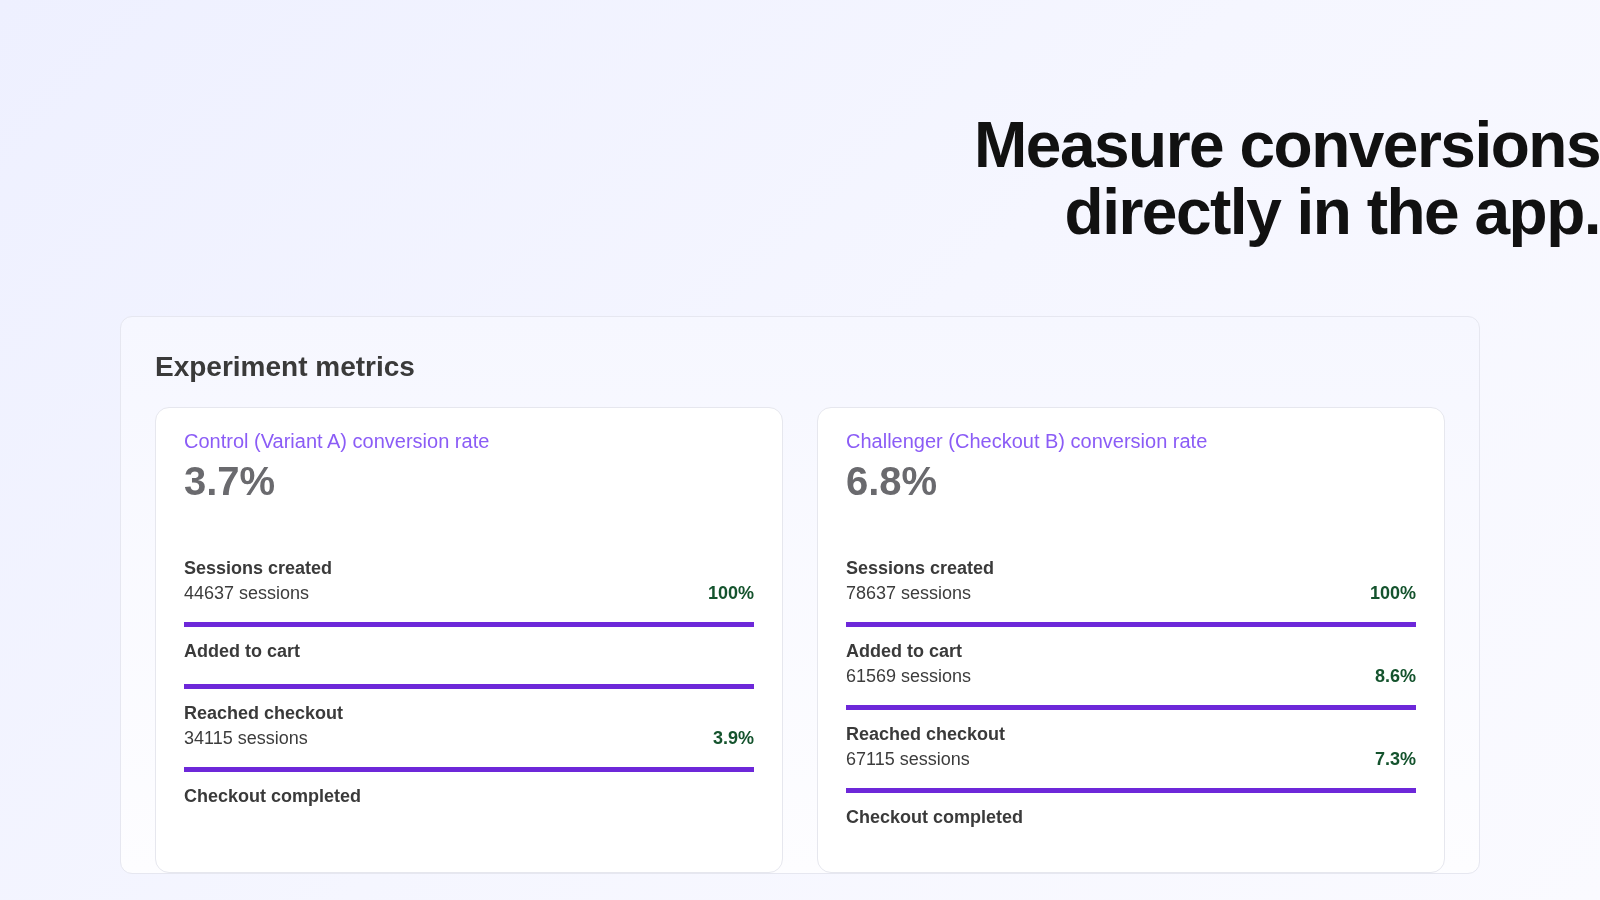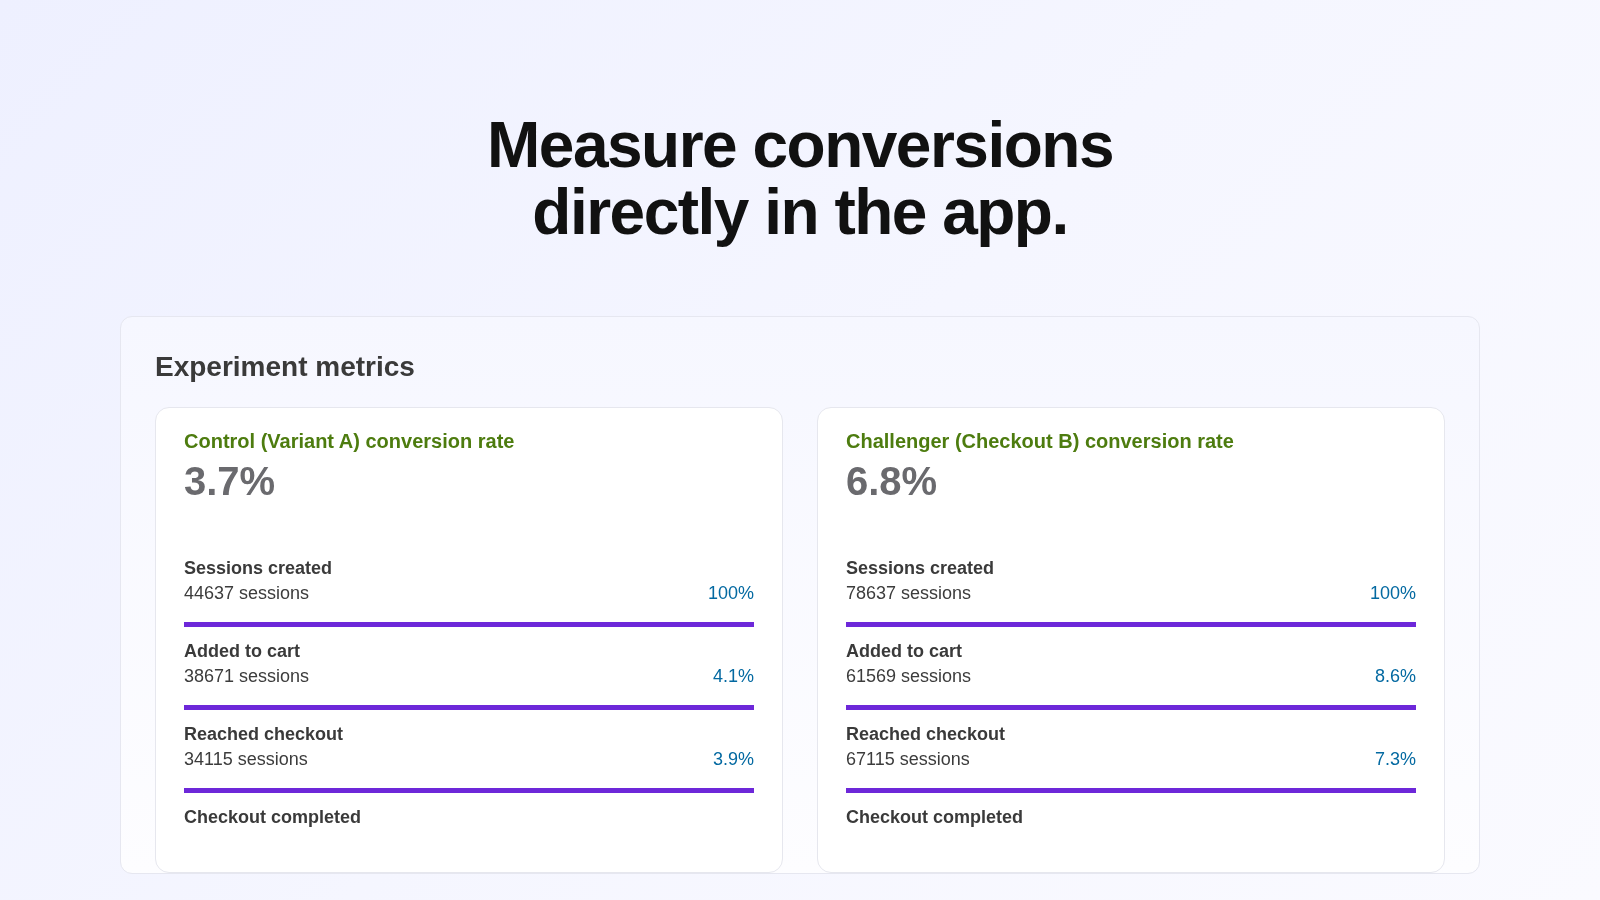--- a/index.html
+++ b/index.html
@@ -10,21 +10,21 @@
   body {
     font-family: -apple-system, BlinkMacSystemFont, 'Segoe UI', 'Helvetica Neue', Arial, sans-serif;
     background: linear-gradient(135deg, #eef0ff 0%, #f5f6ff 50%, #fafaff 100%);
     width: 1600px;
     height: 900px;
     overflow: hidden;
     -webkit-font-smoothing: antialiased;
     -moz-osx-font-smoothing: grayscale;
   }
   .page-title {
-    text-align: center;
+    text-align: right;
     font-size: 64px;
     font-weight: 700;
     letter-spacing: -1.5px;
     color: #111;
     line-height: 1.05;
     padding-top: 112px;
   }
   .metrics-panel {
     margin: 70px 120px 0 120px;
     background: linear-gradient(180deg, #f6f7ff 0%, #fdfdff 100%);
@@ -45,22 +45,22 @@
   }
   .variant-card {
     flex: 1;
     background: #fff;
     border: 1px solid #e6e7ee;
     border-radius: 14px;
     padding: 22px 28px;
   }
   .card-title {
     font-size: 20px;
-    font-weight: 700;
-    color: #4d7c0f;
+    font-weight: 400;
+    color: #8b5cf6;
     margin-bottom: 6px;
   }
   .card-rate {
     font-size: 40px;
     font-weight: 700;
     color: #6a6a6e;
     margin-bottom: 40px;
   }
   .step-row {
     border-bottom: 5px solid #6d28d9;
@@ -80,21 +80,22 @@
     justify-content: space-between;
     align-items: flex-end;
     font-size: 18px;
     color: #444;
     font-weight: 400;
   }
   .step-count {
     color: #3c3c3c;
   }
   .step-pct {
-    color: #0369a1;
+    color: #14532d;
+    font-weight: bold;
   }
 </style>
 </head>
 <body>
 
 <h1 class="page-title">
   <span>Measure conversions</span><br>
   <span>directly in the app.</span>
 </h1>
 
@@ -109,24 +110,20 @@
 
       <div class="step-row">
         <div class="step-label">Sessions created</div>
         <div class="step-values">
           <span class="step-count">44637 sessions</span>
           <span class="step-pct">100%</span>
         </div>
       </div>
       <div class="step-row">
         <div class="step-label">Added to cart</div>
-        <div class="step-values">
-          <span class="step-count">38671 sessions</span>
-          <span class="step-pct">4.1%</span>
-        </div>
       </div>
       <div class="step-row">
         <div class="step-label">Reached checkout</div>
         <div class="step-values">
           <span class="step-count">34115 sessions</span>
           <span class="step-pct">3.9%</span>
         </div>
       </div>
       <div class="step-row">
         <div class="step-label">Checkout completed</div>

